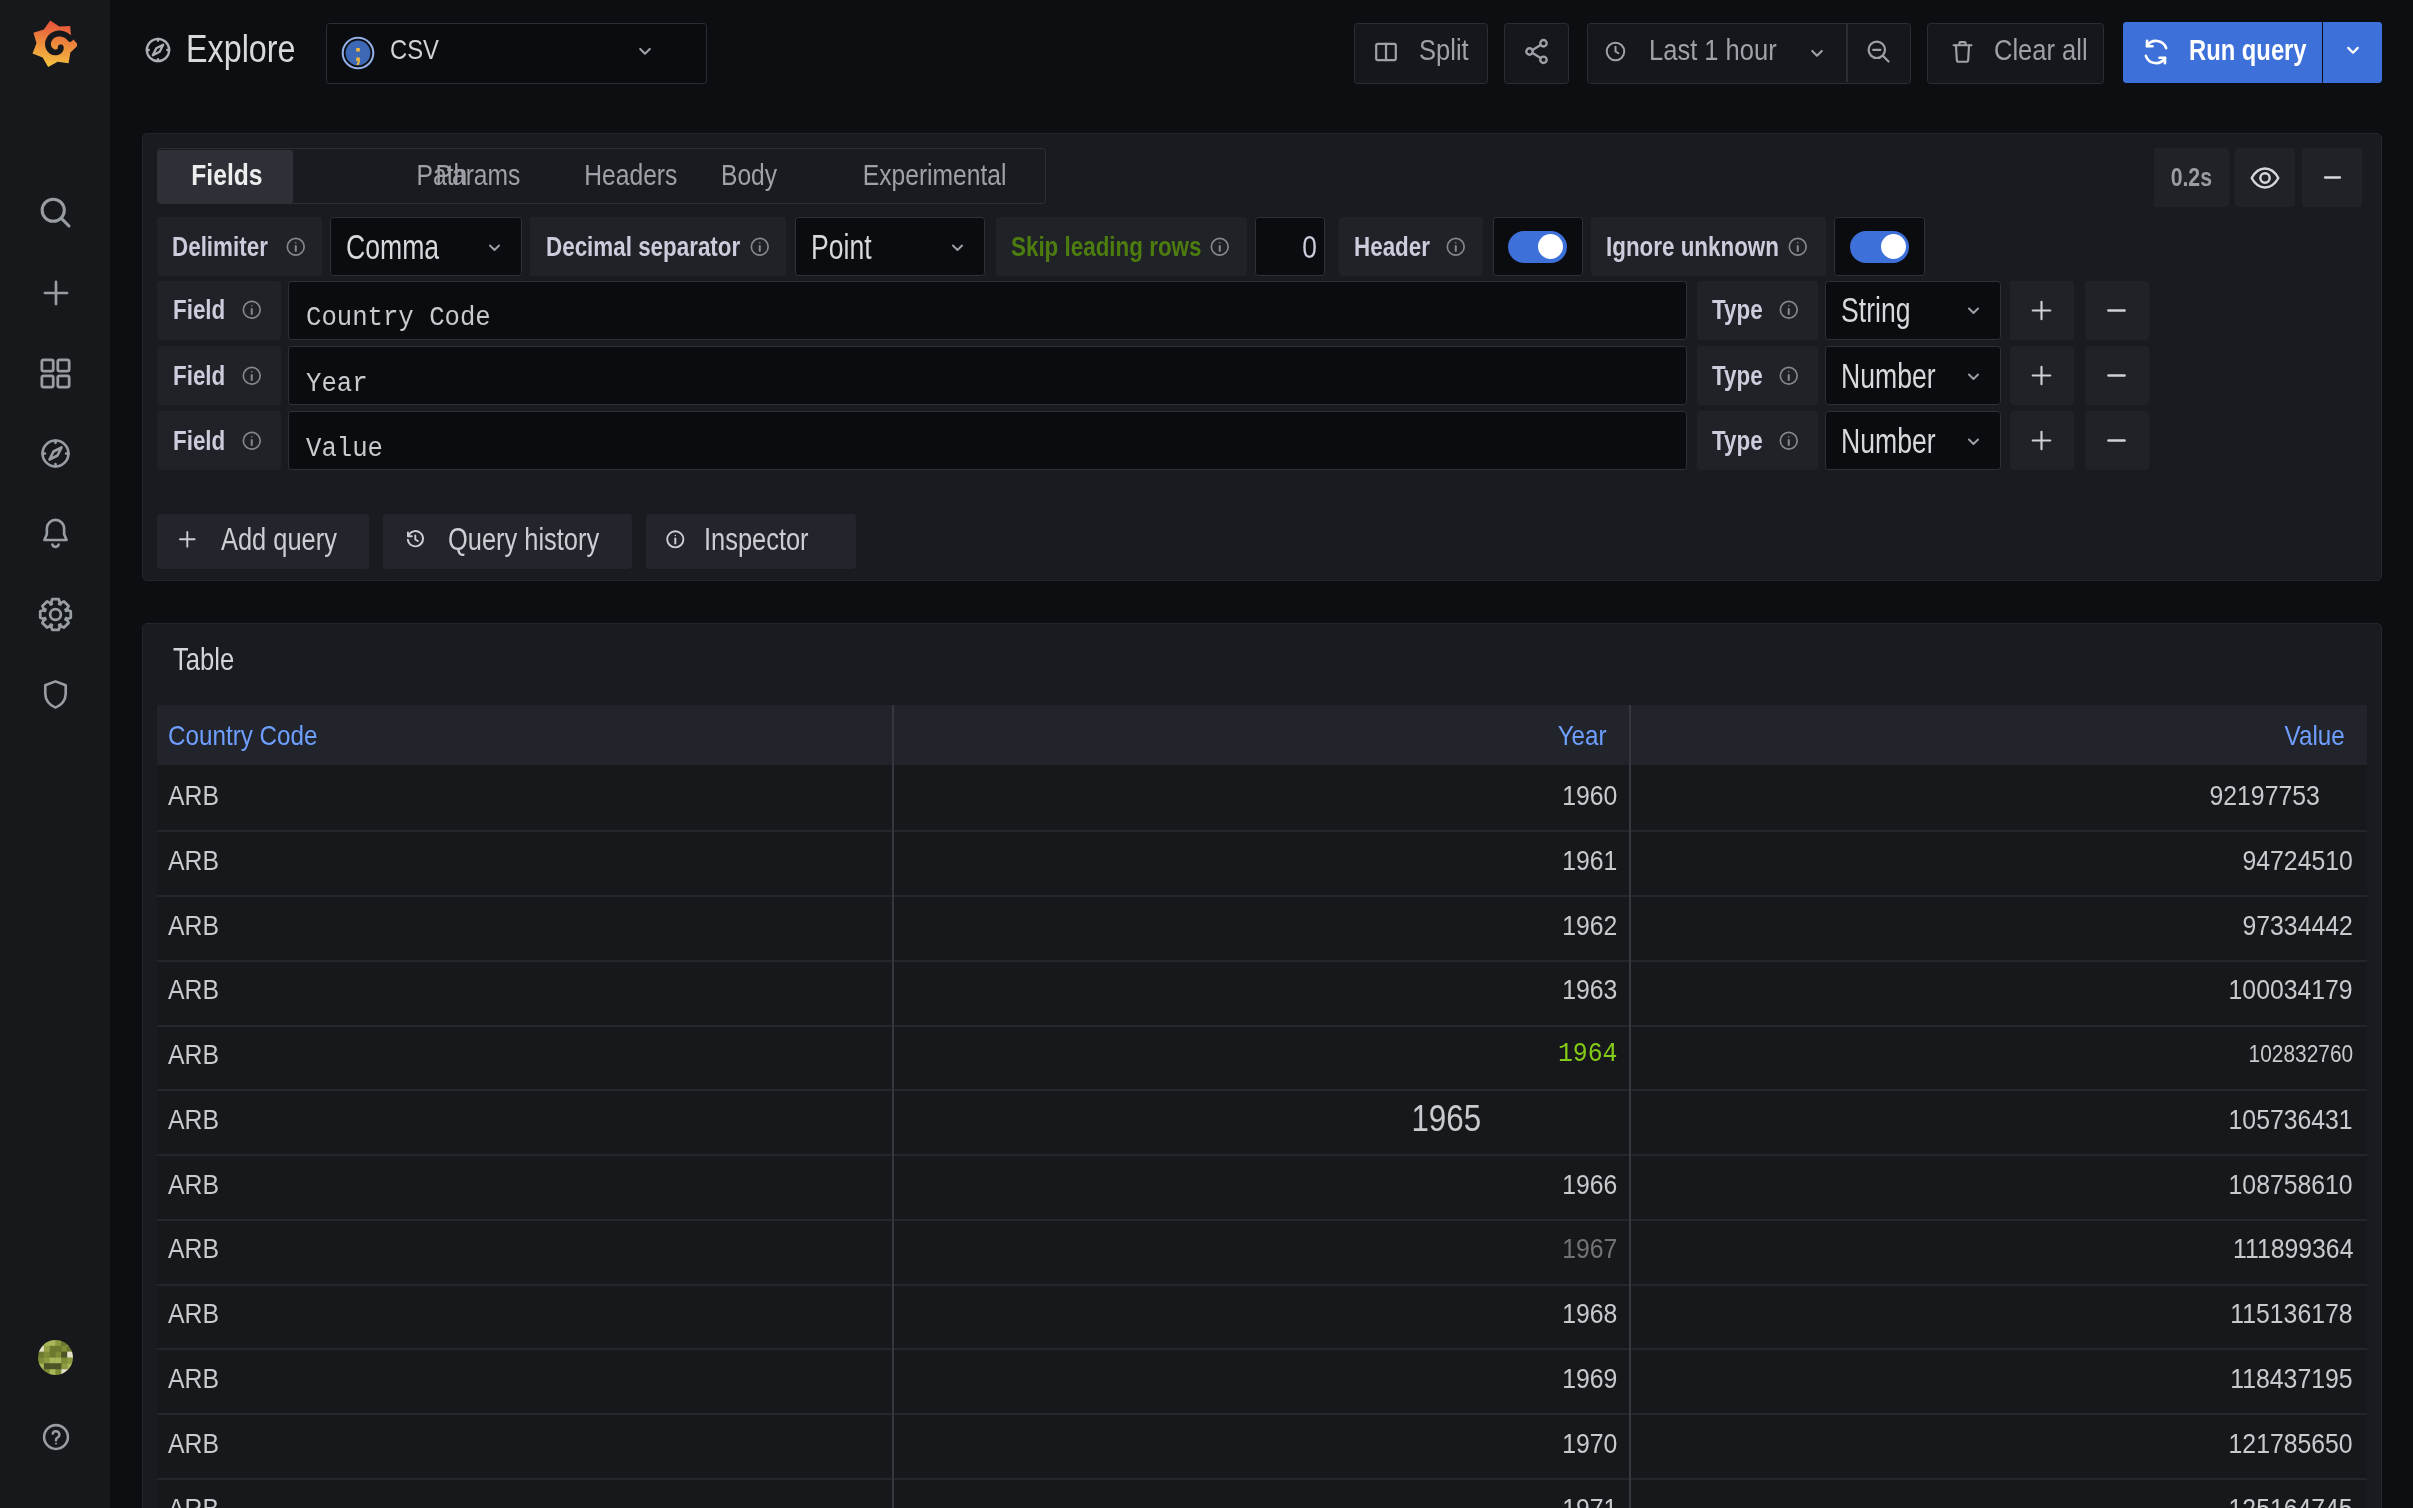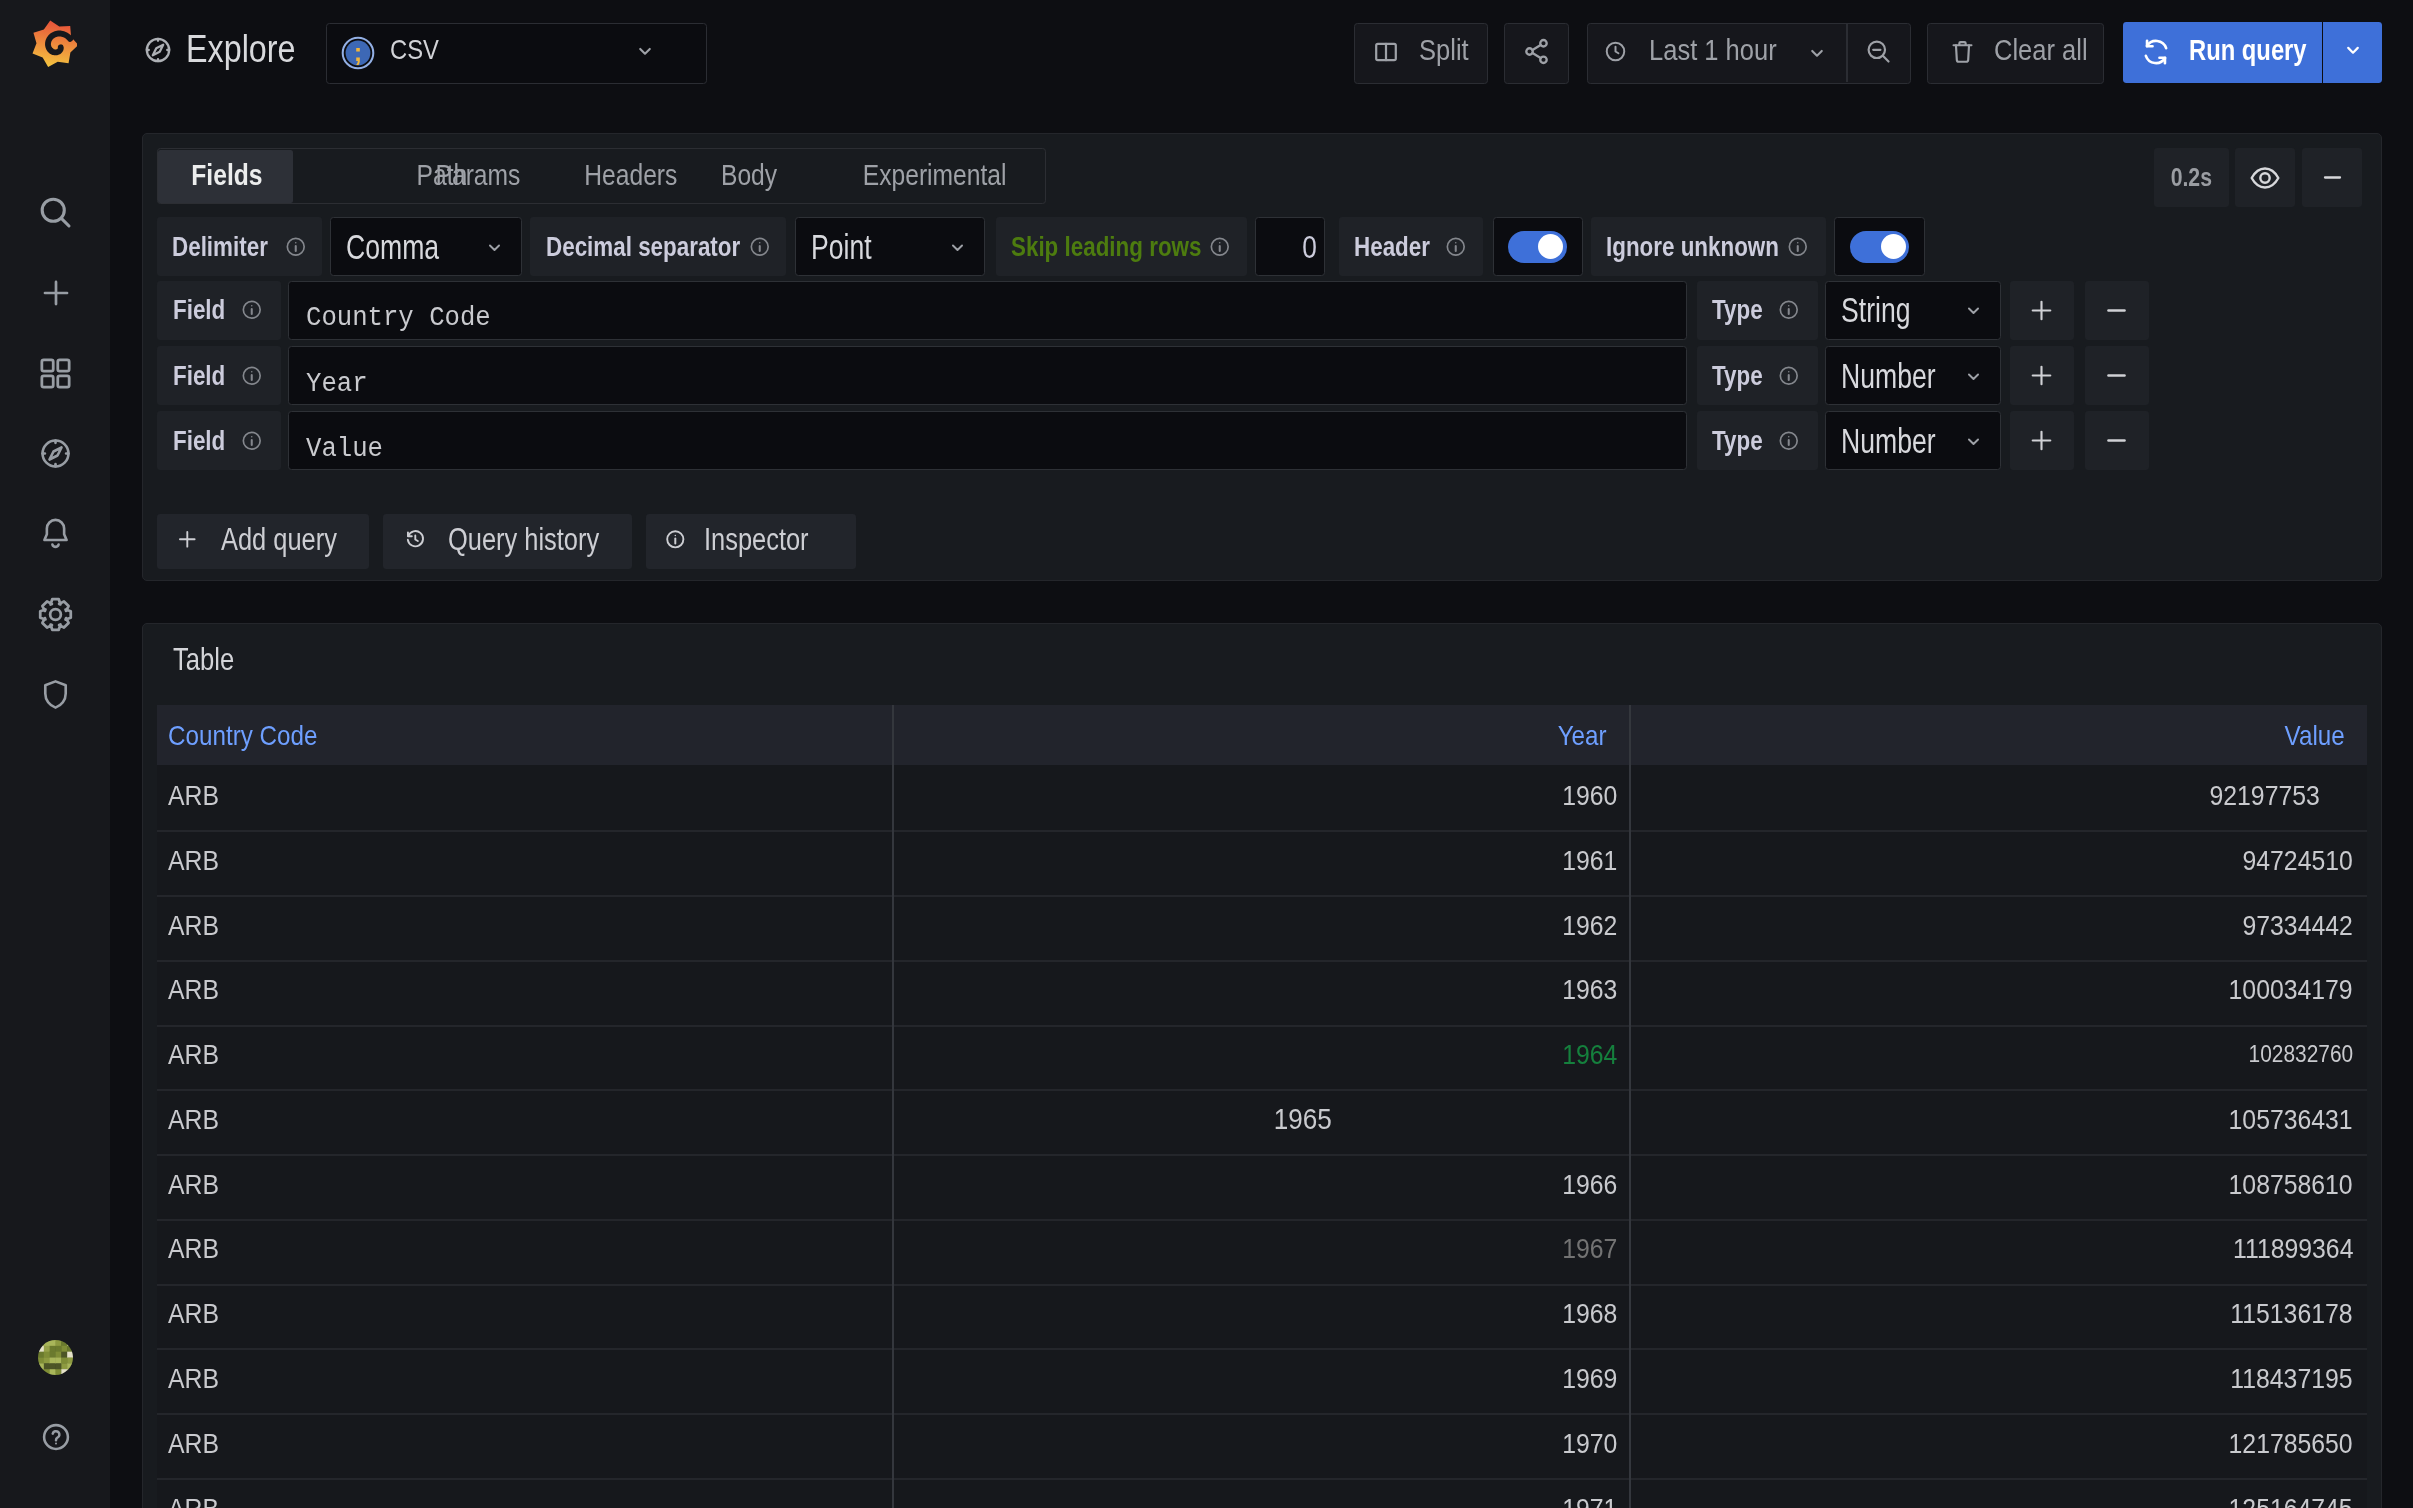--- a/index.html
+++ b/index.html
@@ -365,25 +365,25 @@
 <div style="position:absolute;left:157px;top:895px;width:2210px;height:1.7px;background:#24262b;"></div>
 <div style="position:absolute;left:168px;top:911px;width:352px;text-align:left;font-size:28.5px;line-height:28.5px;font-family:'Liberation Sans', sans-serif;font-weight:400;color:#c9cace;white-space:pre;"><span style="display:inline-block;transform:scaleX(0.87);transform-origin:left center;">ARB</span></div>
 <div style="position:absolute;left:1265px;top:911px;width:352px;text-align:right;font-size:28.5px;line-height:28.5px;font-family:'Liberation Sans', sans-serif;font-weight:400;color:#c9cace;white-space:pre;"><span style="display:inline-block;transform:scaleX(0.87);transform-origin:right center;">1962</span></div>
 <div style="position:absolute;left:2001px;top:911px;width:352px;text-align:right;font-size:28.5px;line-height:28.5px;font-family:'Liberation Sans', sans-serif;font-weight:400;color:#c9cace;white-space:pre;"><span style="display:inline-block;transform:scaleX(0.87);transform-origin:right center;">97334442</span></div>
 <div style="position:absolute;left:157px;top:960px;width:2210px;height:1.7px;background:#24262b;"></div>
 <div style="position:absolute;left:168px;top:975px;width:352px;text-align:left;font-size:28.5px;line-height:28.5px;font-family:'Liberation Sans', sans-serif;font-weight:400;color:#c9cace;white-space:pre;"><span style="display:inline-block;transform:scaleX(0.87);transform-origin:left center;">ARB</span></div>
 <div style="position:absolute;left:1265px;top:975px;width:352px;text-align:right;font-size:28.5px;line-height:28.5px;font-family:'Liberation Sans', sans-serif;font-weight:400;color:#c9cace;white-space:pre;"><span style="display:inline-block;transform:scaleX(0.87);transform-origin:right center;">1963</span></div>
 <div style="position:absolute;left:2001px;top:975px;width:352px;text-align:right;font-size:28.5px;line-height:28.5px;font-family:'Liberation Sans', sans-serif;font-weight:400;color:#c9cace;white-space:pre;"><span style="display:inline-block;transform:scaleX(0.87);transform-origin:right center;">100034179</span></div>
 <div style="position:absolute;left:157px;top:1025px;width:2210px;height:1.7px;background:#24262b;"></div>
 <div style="position:absolute;left:168px;top:1040px;width:352px;text-align:left;font-size:28.5px;line-height:28.5px;font-family:'Liberation Sans', sans-serif;font-weight:400;color:#c9cace;white-space:pre;"><span style="display:inline-block;transform:scaleX(0.87);transform-origin:left center;">ARB</span></div>
-<div style="position:absolute;left:1265px;top:1040px;width:352px;text-align:right;font-size:28.5px;line-height:28.5px;font-family:Liberation Sans, sans-serif;font-weight:400;color:#15803d;white-space:pre;"><span style="display:inline-block;transform:scaleX(0.87);transform-origin:right center;">1964</span></div>
+<div style="position:absolute;left:1265px;top:1040px;width:352px;text-align:right;font-size:28.5px;line-height:28.5px;font-family:Liberation Mono, monospace;font-weight:400;color:#84cc16;white-space:pre;"><span style="display:inline-block;transform:scaleX(0.87);transform-origin:right center;">1964</span></div>
 <div style="position:absolute;left:2001px;top:1040px;width:352px;text-align:right;font-size:24px;line-height:28.5px;font-family:'Liberation Sans', sans-serif;font-weight:400;color:#c9cace;white-space:pre;"><span style="display:inline-block;transform:scaleX(0.87);transform-origin:right center;">102832760</span></div>
 <div style="position:absolute;left:157px;top:1089px;width:2210px;height:1.7px;background:#24262b;"></div>
 <div style="position:absolute;left:168px;top:1105px;width:352px;text-align:left;font-size:28.5px;line-height:28.5px;font-family:'Liberation Sans', sans-serif;font-weight:400;color:#c9cace;white-space:pre;"><span style="display:inline-block;transform:scaleX(0.87);transform-origin:left center;">ARB</span></div>
-<div style="position:absolute;left:1265px;top:1105px;width:352px;text-align:left;font-size:30px;line-height:28.5px;font-family:'Liberation Sans', sans-serif;font-weight:400;color:#c9cace;white-space:pre;"><span style="display:inline-block;transform:scaleX(0.87);transform-origin:right center;">1965</span></div>
+<div style="position:absolute;left:1265px;top:1105px;width:352px;text-align:center;font-size:36px;line-height:28.5px;font-family:'Liberation Sans', sans-serif;font-weight:400;color:#c9cace;white-space:pre;"><span style="display:inline-block;transform:scaleX(0.87);transform-origin:right center;">1965</span></div>
 <div style="position:absolute;left:2001px;top:1105px;width:352px;text-align:right;font-size:28.5px;line-height:28.5px;font-family:'Liberation Sans', sans-serif;font-weight:400;color:#c9cace;white-space:pre;"><span style="display:inline-block;transform:scaleX(0.87);transform-origin:right center;">105736431</span></div>
 <div style="position:absolute;left:157px;top:1154px;width:2210px;height:1.7px;background:#24262b;"></div>
 <div style="position:absolute;left:168px;top:1170px;width:352px;text-align:left;font-size:28.5px;line-height:28.5px;font-family:'Liberation Sans', sans-serif;font-weight:400;color:#c9cace;white-space:pre;"><span style="display:inline-block;transform:scaleX(0.87);transform-origin:left center;">ARB</span></div>
 <div style="position:absolute;left:1265px;top:1170px;width:352px;text-align:right;font-size:28.5px;line-height:28.5px;font-family:'Liberation Sans', sans-serif;font-weight:400;color:#c9cace;white-space:pre;"><span style="display:inline-block;transform:scaleX(0.87);transform-origin:right center;">1966</span></div>
 <div style="position:absolute;left:2001px;top:1170px;width:352px;text-align:right;font-size:28.5px;line-height:28.5px;font-family:'Liberation Sans', sans-serif;font-weight:400;color:#c9cace;white-space:pre;"><span style="display:inline-block;transform:scaleX(0.87);transform-origin:right center;">108758610</span></div>
 <div style="position:absolute;left:157px;top:1219px;width:2210px;height:1.7px;background:#24262b;"></div>
 <div style="position:absolute;left:168px;top:1234px;width:352px;text-align:left;font-size:28.5px;line-height:28.5px;font-family:'Liberation Sans', sans-serif;font-weight:400;color:#c9cace;white-space:pre;"><span style="display:inline-block;transform:scaleX(0.87);transform-origin:left center;">ARB</span></div>
 <div style="position:absolute;left:1265px;top:1234px;width:352px;text-align:right;font-size:28.5px;line-height:28.5px;font-family:'Liberation Sans', sans-serif;font-weight:400;color:#737373;white-space:pre;"><span style="display:inline-block;transform:scaleX(0.87);transform-origin:right center;">1967</span></div>
 <div style="position:absolute;left:2001px;top:1234px;width:352px;text-align:right;font-size:28.5px;line-height:28.5px;font-family:'Liberation Sans', sans-serif;font-weight:400;color:#c9cace;white-space:pre;"><span style="display:inline-block;transform:scaleX(0.87);transform-origin:right center;">111899364</span></div>
 <div style="position:absolute;left:157px;top:1284px;width:2210px;height:1.7px;background:#24262b;"></div>

